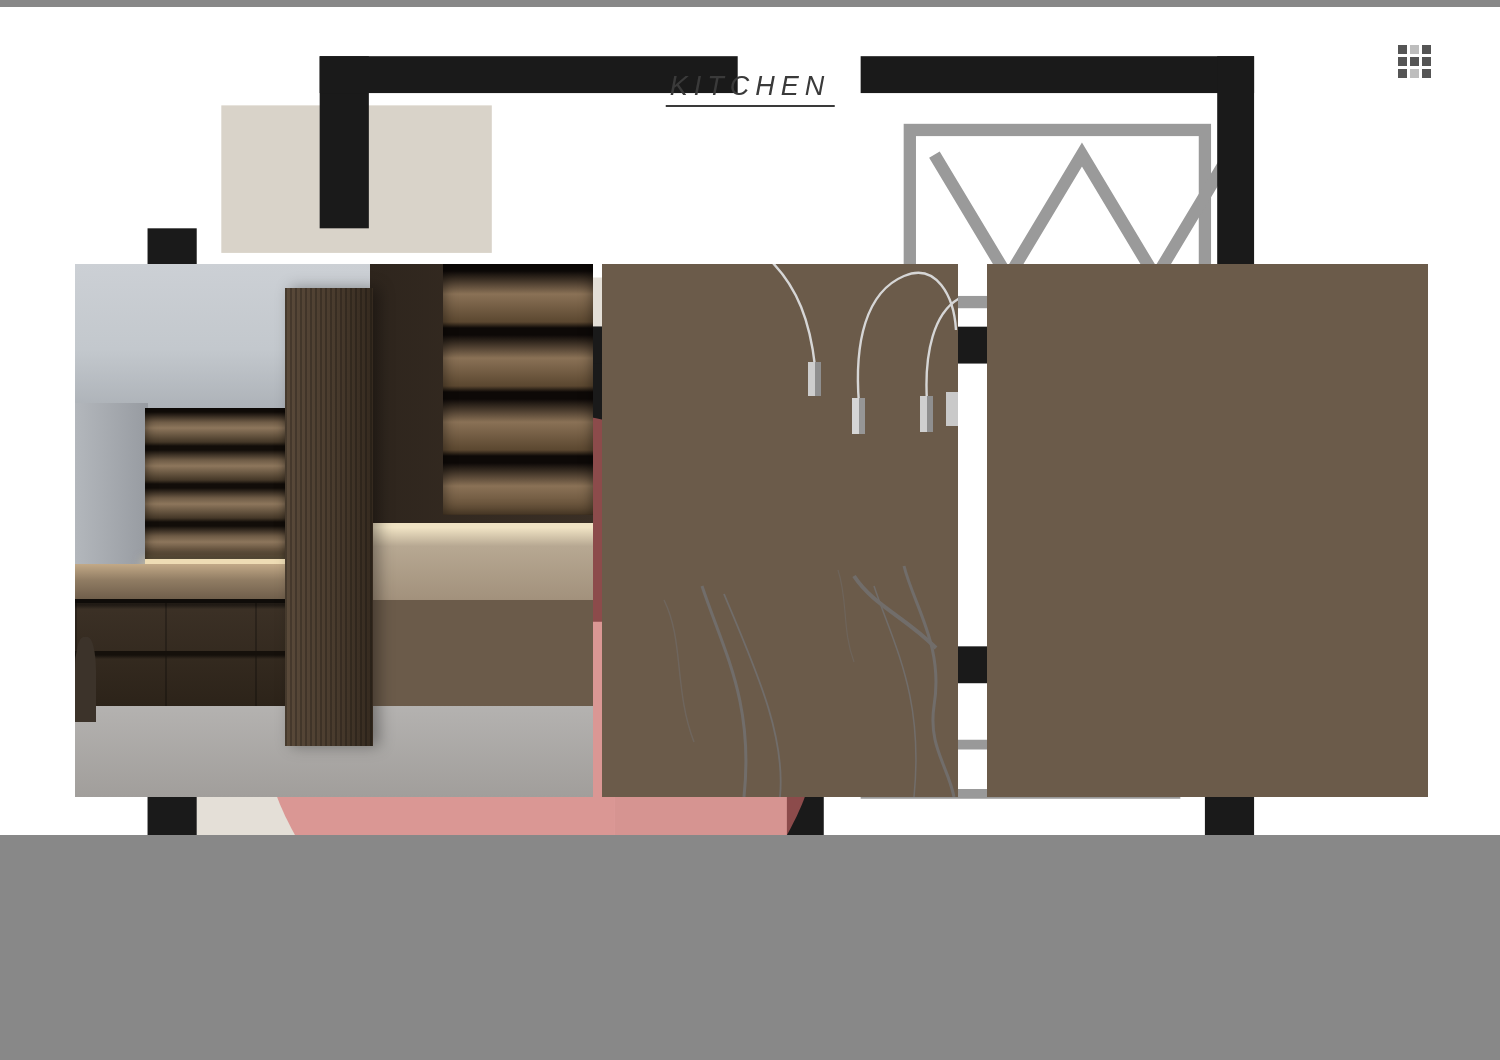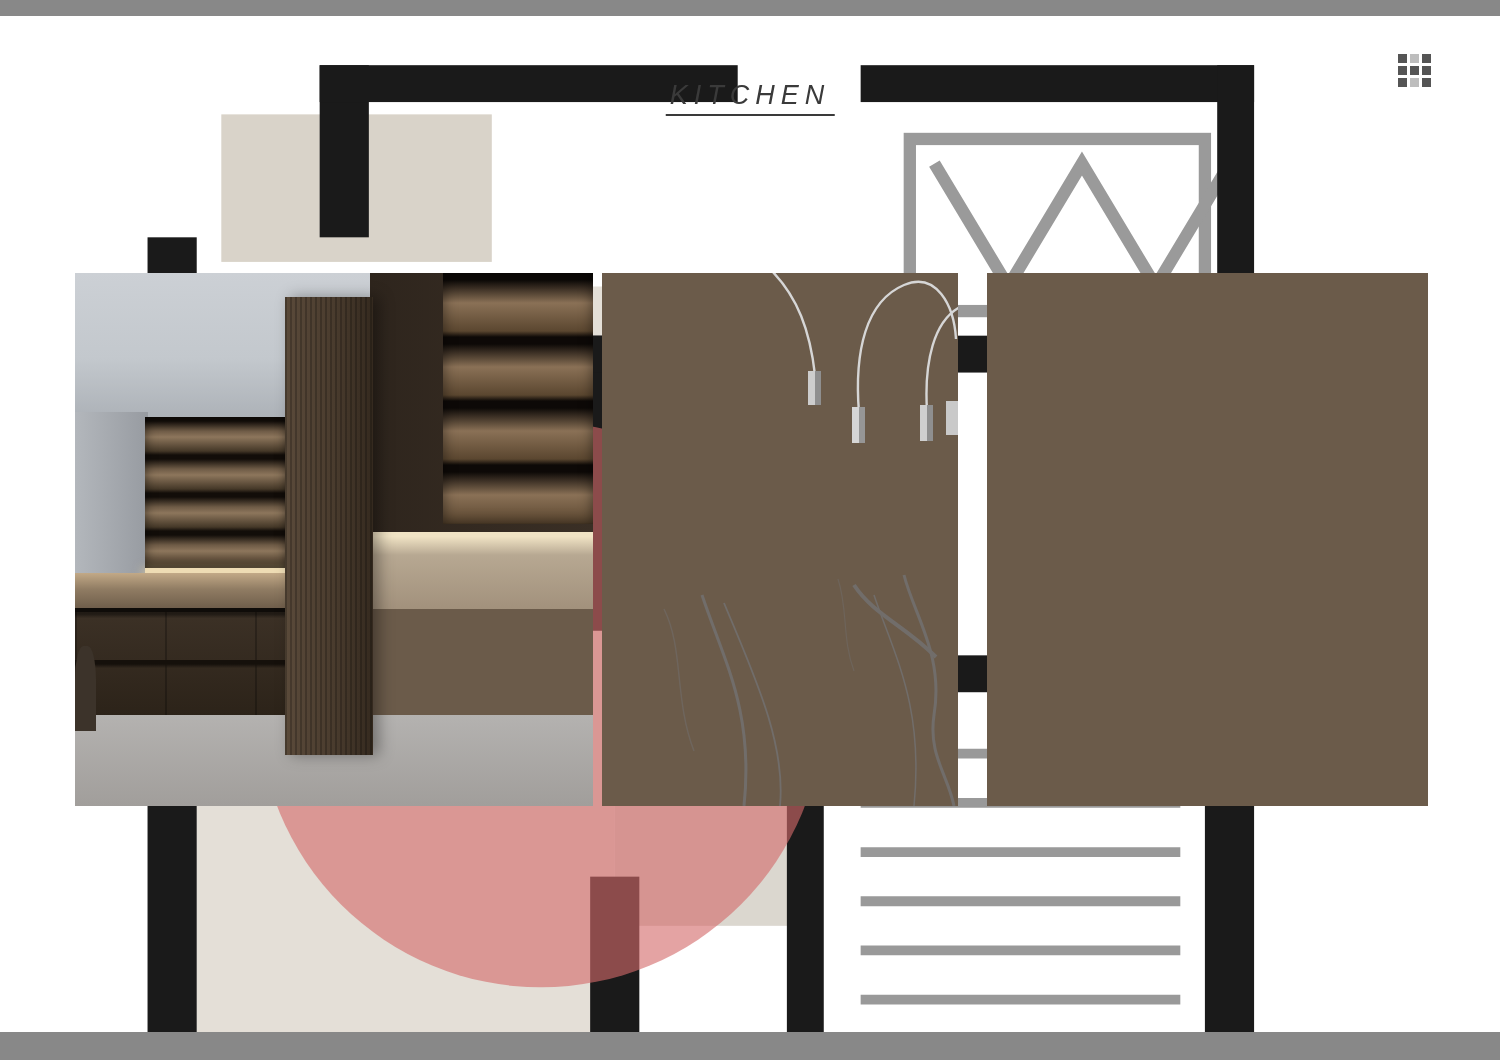--- a/index.html
+++ b/index.html
@@ -1,17 +1,17 @@
 <!DOCTYPE html>
 <html><head>
 <meta charset="utf-8">
 <style>
   html,body{margin:0;padding:0;background:#888;}
-  .page{position:relative;width:1500px;height:1016px;background:#ffffff;overflow:hidden;
-        font-family:"Liberation Sans", sans-serif;margin:16px auto;}
+  .page{position:relative;width:1500px;height:828px;background:#ffffff;overflow:hidden;
+        font-family:"Liberation Sans", sans-serif;margin:7px auto;}
 
   
   .title{position:absolute;top:64px;left:750px;transform:translateX(-50%);
          font-size:27px;font-style:italic;letter-spacing:6px;color:#3a3a3a;
          border-bottom:2px solid #3a3a3a;padding:0 4px 3px 4px;font-weight:normal;}
   .grid-icon{position:absolute;top:38px;left:1398px;width:33px;height:33px;
              display:grid;grid-template-columns:repeat(3,9px);grid-template-rows:repeat(3,9px);
              gap:3px;cursor:pointer;}
   .grid-icon span{display:block;background:#555;}
   .grid-icon span.lt{background:#bdbdbd;}

